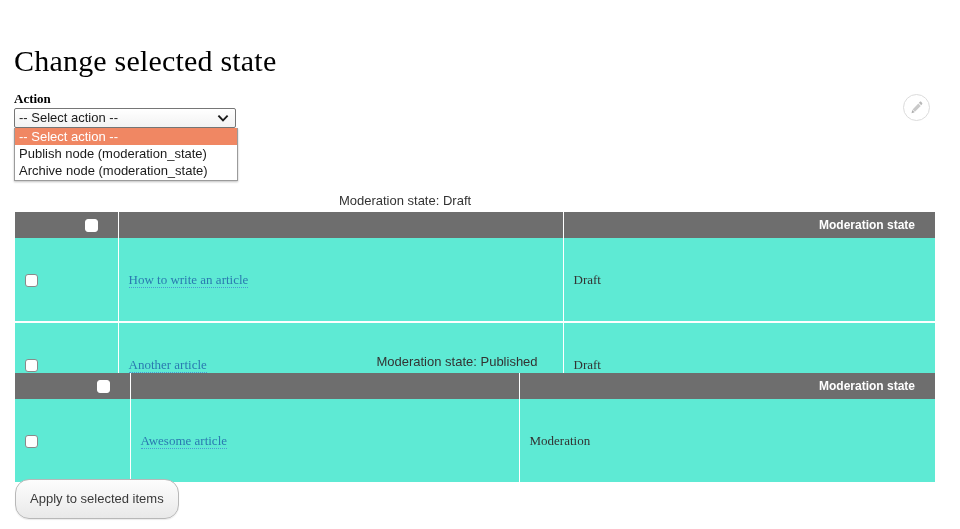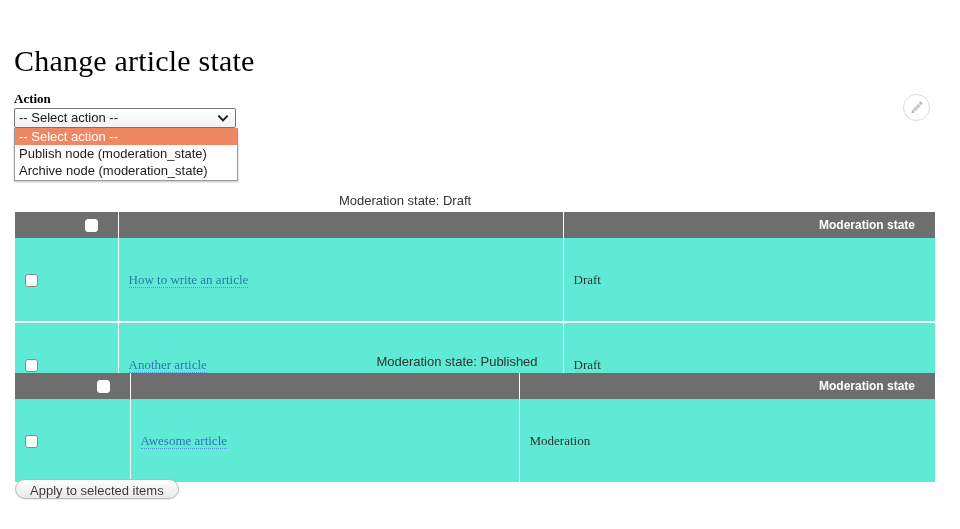--- a/index.html
+++ b/index.html
@@ -187,37 +187,37 @@
   .cb.head {
     border-color: #ffffff;
     background: #ffffff;
   }
 
   
   .apply-btn {
     position: absolute;
     left: 15px;
     top: 479px;
-    height: 20px;
+    height: 40px;
     padding: 0 14px;
     border: 1px solid #b8b8b8;
     border-radius: 14px;
     background: linear-gradient(#fdfdfd, #e9e9e9);
     color: #3a3a3a;
     font-size: 13px;
     font-family: "Liberation Sans", sans-serif;
     line-height: 22px;
     cursor: pointer;
     box-shadow: 0 1px 1px rgba(0,0,0,0.08);
   }
 </style>
 </head>
 <body>
 
-<h1 class="page-title">Change article state</h1>
+<h1 class="page-title">Change selected state</h1>
 
 <div class="action-label">Action</div>
 
 <div class="select-wrap">
   <div class="fake-select">
     <span class="sel-text">-- Select action --</span>
     <span class="chevron-down">
       <svg width="12" height="12" viewBox="0 0 12 12">
         <path d="M2 4.2 L6 8.4 L10 4.2" fill="none" stroke="#1a1a1a" stroke-width="1.8" stroke-linecap="square"></path>
       </svg>

